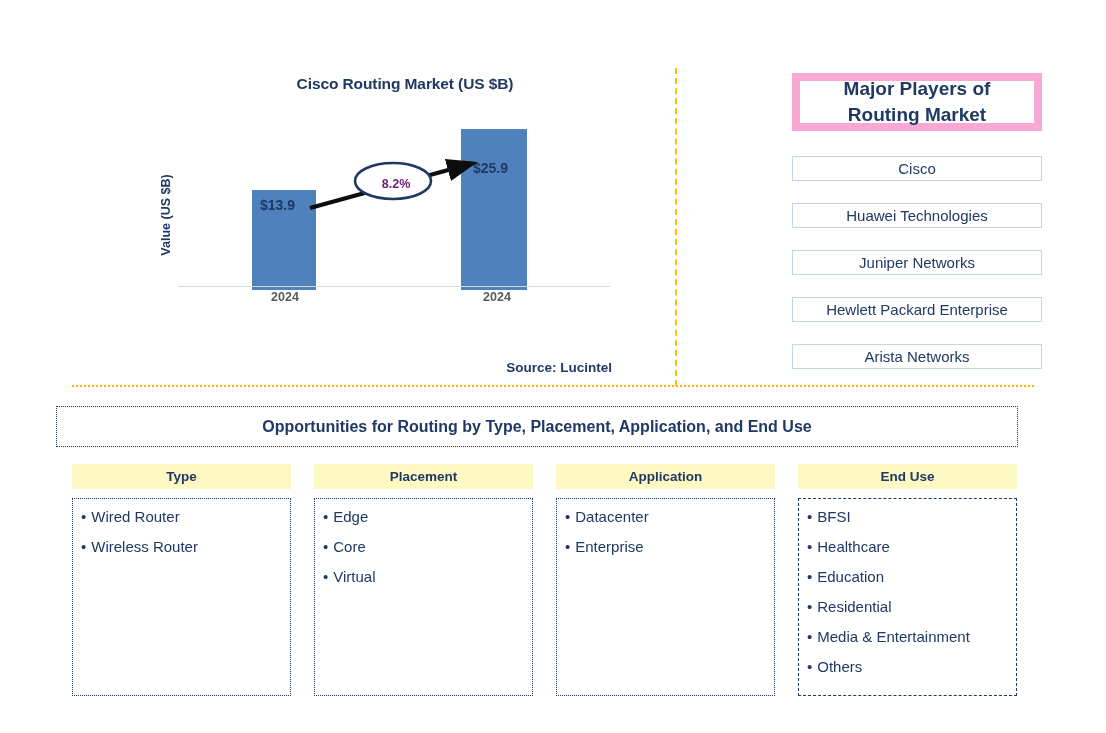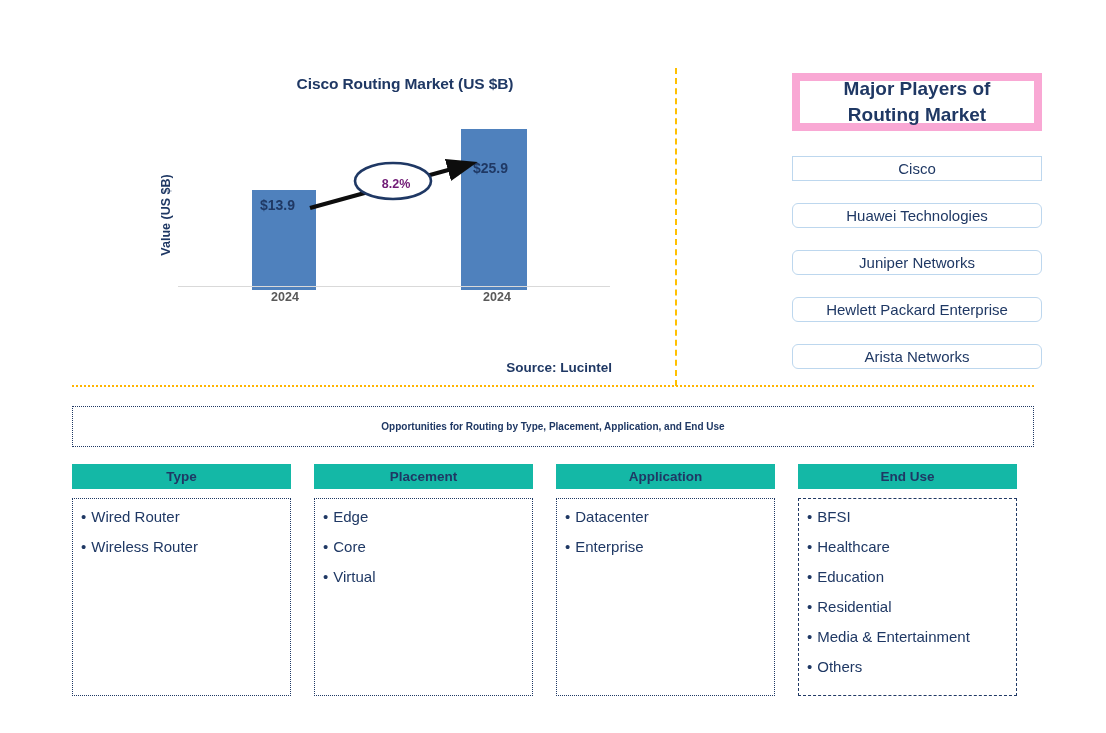--- a/index.html
+++ b/index.html
@@ -161,50 +161,50 @@
     height: 25px;
     display: flex;
     align-items: center;
     justify-content: center;
     font-size: 15px;
     color: #1F3864;
     box-sizing: border-box;
     white-space: nowrap;
   }
   .p-gap-1 { margin-top: 25px; }
-  .p-gap   { margin-top: 22px; border-radius: 6px; }
+  .p-gap   { margin-top: 22px; }
 
   
   .opp-banner {
     position: absolute;
-    left: 72px;
+    left: 56px;
     top: 406px;
     width: 962px;
     height: 41px;
     border: 1px dotted #1F3864;
     box-sizing: border-box;
     display: flex;
     align-items: center;
     justify-content: center;
-    font-size: 10px;
+    font-size: 16px;
     font-weight: bold;
     color: #1F3864;
   }
 
   .cols {
     position: absolute;
     left: 72px;
     top: 464px;
     width: 962px;
     display: flex;
     gap: 23px;
   }
   .col { width: 219px; }
   .col-head {
-    background: #14b8a6;
+    background: #fef9c3;
     height: 25px;
     display: flex;
     align-items: center;
     justify-content: center;
     font-size: 13.5px;
     font-weight: bold;
     color: #1F3864;
   }
   .col-body {
     margin-top: 9px;

